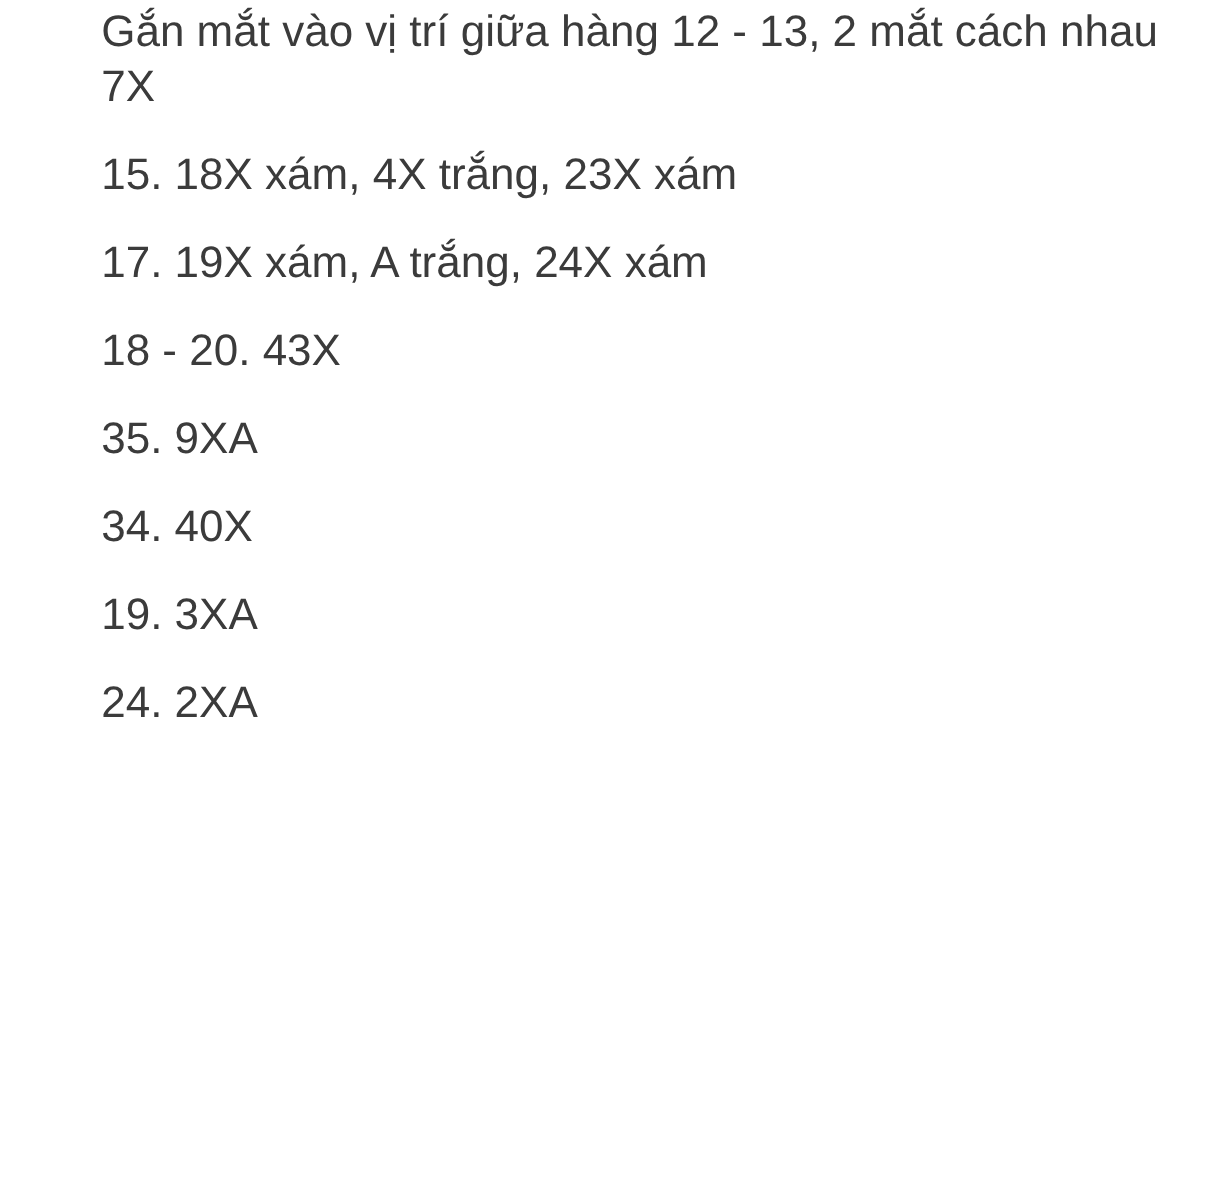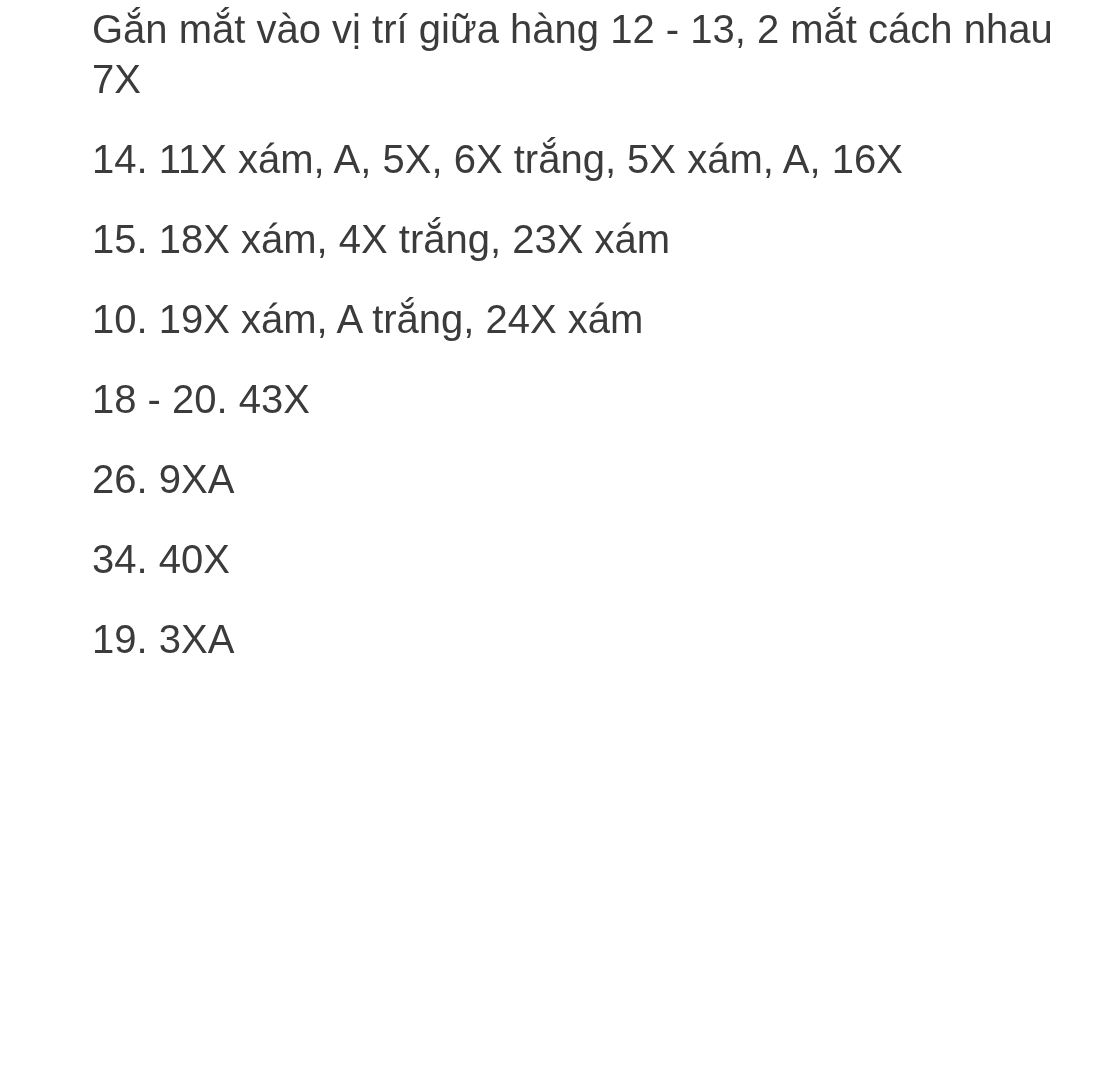--- a/index.html
+++ b/index.html
@@ -29,21 +29,21 @@
     color: #3b3b3b;
     letter-spacing: 0;
   }
 </style>
 </head>
 <body>
 
 <div class="page">
   <div class="content">
     <p>Gắn mắt vào vị trí giữa hàng 12 - 13, 2 mắt cách nhau 7X</p>
-    <p>14. 11X xám, A, 5X, 6X trắng, 5X xám, A, 16X</p>
     <p>15. 18X xám, 4X trắng, 23X xám</p>
-    <p>10. 19X xám, A trắng, 24X xám</p>
+    <p>17. 19X xám, A trắng, 24X xám</p>
     <p>18 - 20. 43X</p>
-    <p>26. 9XA</p>
+    <p>35. 9XA</p>
     <p>34. 40X</p>
     <p>19. 3XA</p>
+    <p>24. 2XA</p>
   </div>
 </div>
 
 </body></html>

